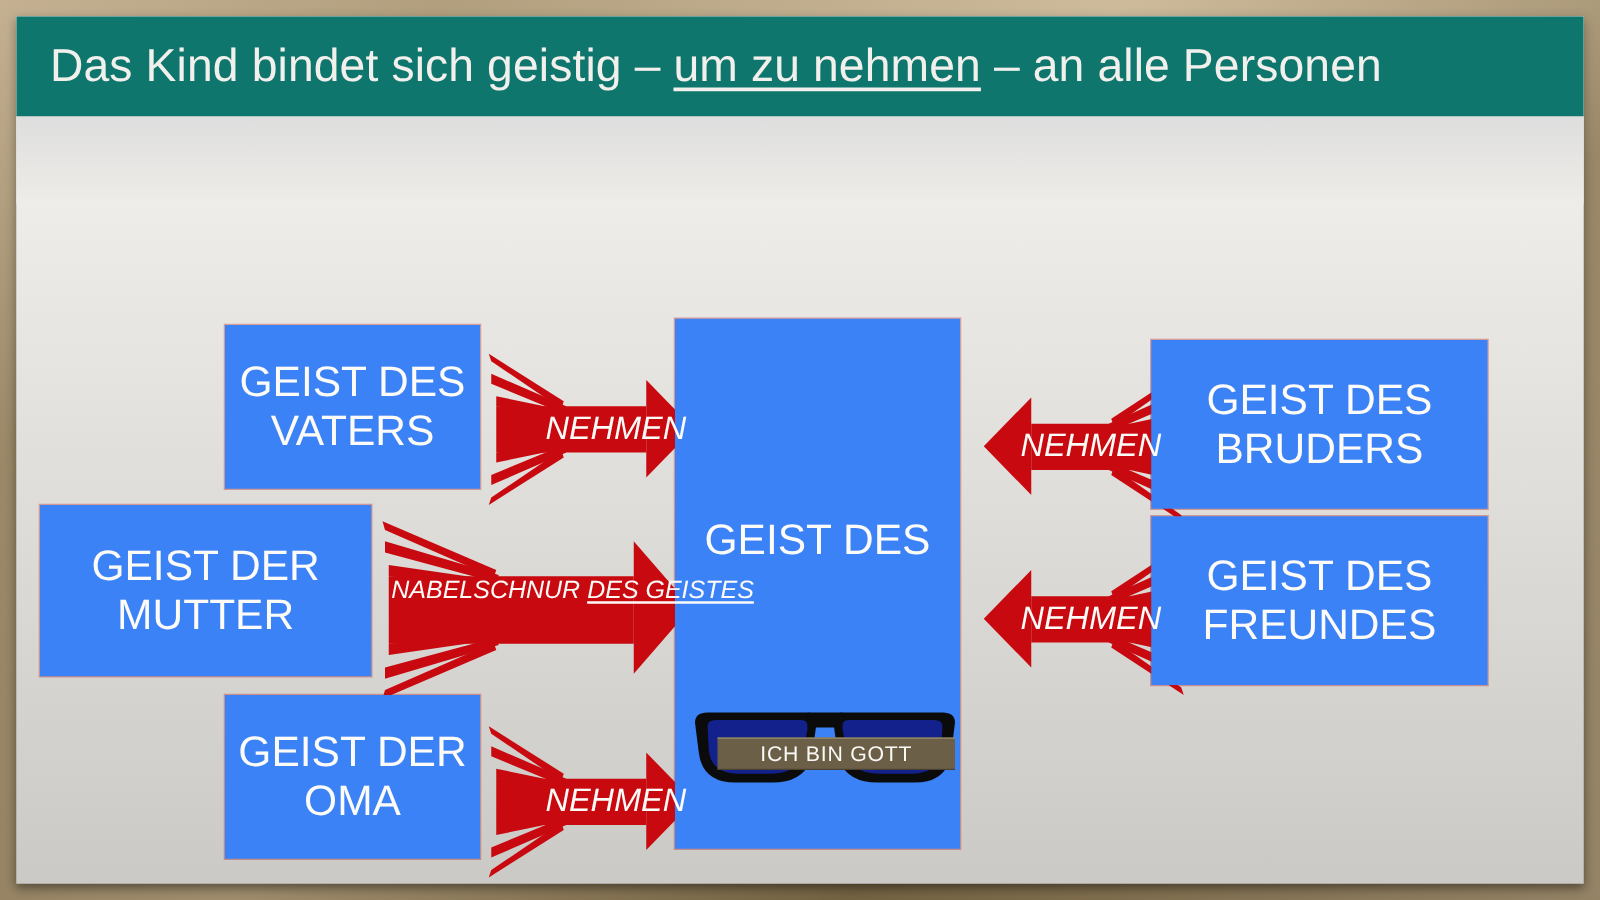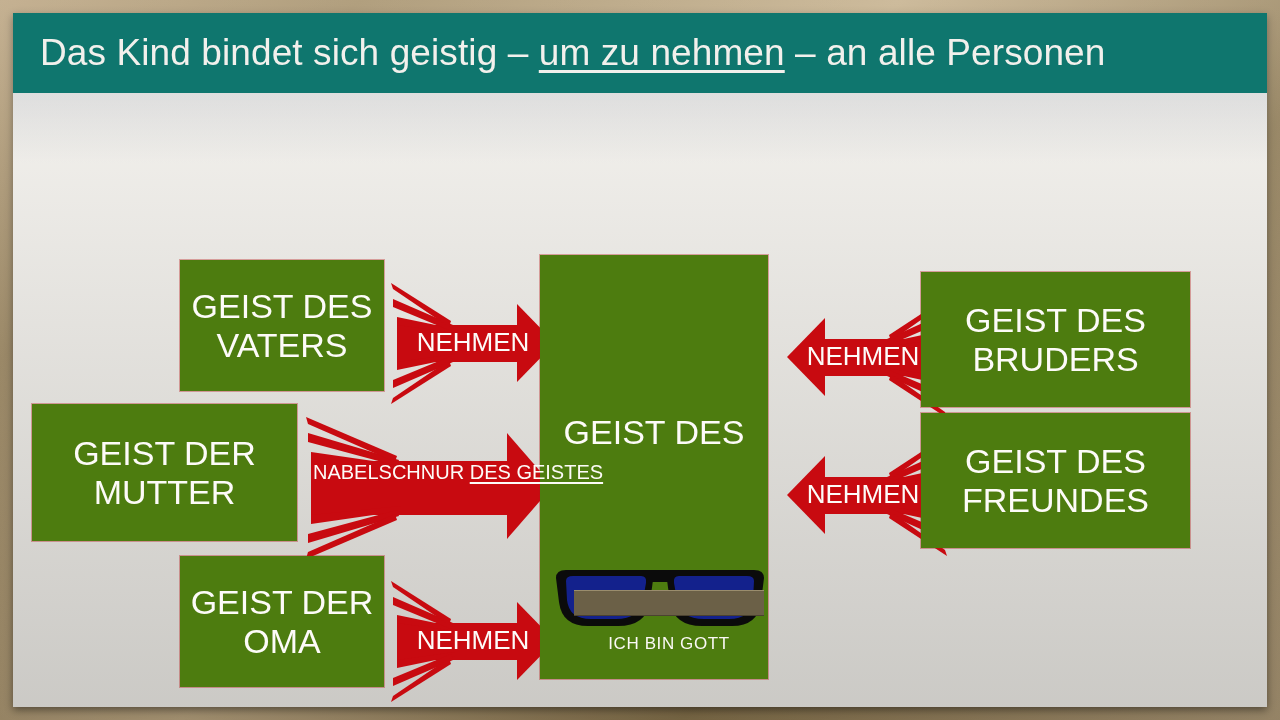--- a/index.html
+++ b/index.html
@@ -47,38 +47,39 @@
     font-weight:400;
     letter-spacing:.1px;
     padding-left:27px;
     white-space:nowrap;
   }
   #title .u{ text-decoration:underline; text-underline-offset:5px; text-decoration-thickness:2.5px;}
 
   
   .box{
     position:absolute;
-    background:#4d7c0f;
+    background:#3b82f6;
     color:#fdfbf8;
     display:flex;flex-direction:column;
     align-items:center;justify-content:center;
     text-align:center;
     line-height:1.12;
     z-index:3;
     box-shadow:0 0 0 1px rgba(180,20,20,.35);
   }
   .box span{display:block;white-space:nowrap;}
 
   
   .arrowsvg{position:absolute;z-index:2;overflow:visible;}
   .arrow-label{
     position:absolute;z-index:4;
     color:#fdfbf8;
-    text-align:center;white-space:nowrap;
+    text-align:right;white-space:nowrap;
     line-height:1.18;
+    font-style:italic;
   }
   .arrow-label .u{text-decoration:underline;text-underline-offset:3px;text-decoration-thickness:2px;}
 
   
   #glasses{position:absolute;z-index:6;}
   #gott-text{
     position:absolute;z-index:7;
     color:#fbf9f6;
     font-size:17px;
     letter-spacing:.6px;
@@ -213,16 +214,16 @@
       <path d="M10 14 Q10 6 20 6 L100 6 Q108 6 107 16 L104 38 Q100 62 72 62 L42 62 Q16 62 13 38 Z" fill="#0b0b0b"></path>
       <path d="M20 17 Q20 12 27 12 L95 12 Q101 12 100 19 L97 36 Q94 55 70 55 L45 55 Q23 55 21 36 Z" fill="#13218c"></path>
 
       <path d="M121 16 Q120 6 128 6 L208 6 Q218 6 218 14 L215 38 Q212 62 186 62 L156 62 Q128 62 124 38 Z" fill="#0b0b0b"></path>
       <path d="M128 19 Q127 12 133 12 L201 12 Q208 12 208 17 L207 36 Q205 55 183 55 L158 55 Q134 55 131 36 Z" fill="#13218c"></path>
 
       <rect x="100" y="6" width="28" height="12" fill="#0b0b0b"></rect>
     </svg>
 
     <div style="position:absolute;left:561px;top:577px;width:190px;height:24px;background:#6b6047;z-index:7;border-top:1px solid #9a8d6d;border-bottom:1px solid #4b4231;"></div>
-    <div id="gott-text" style="left:561px;top:581px;width:190px;margin-top:40px;">ICH BIN GOTT</div>
+    <div id="gott-text" style="left:561px;top:581px;width:190px;">ICH BIN GOTT</div>
 
   </div>
 </div>
 
 </body></html>

